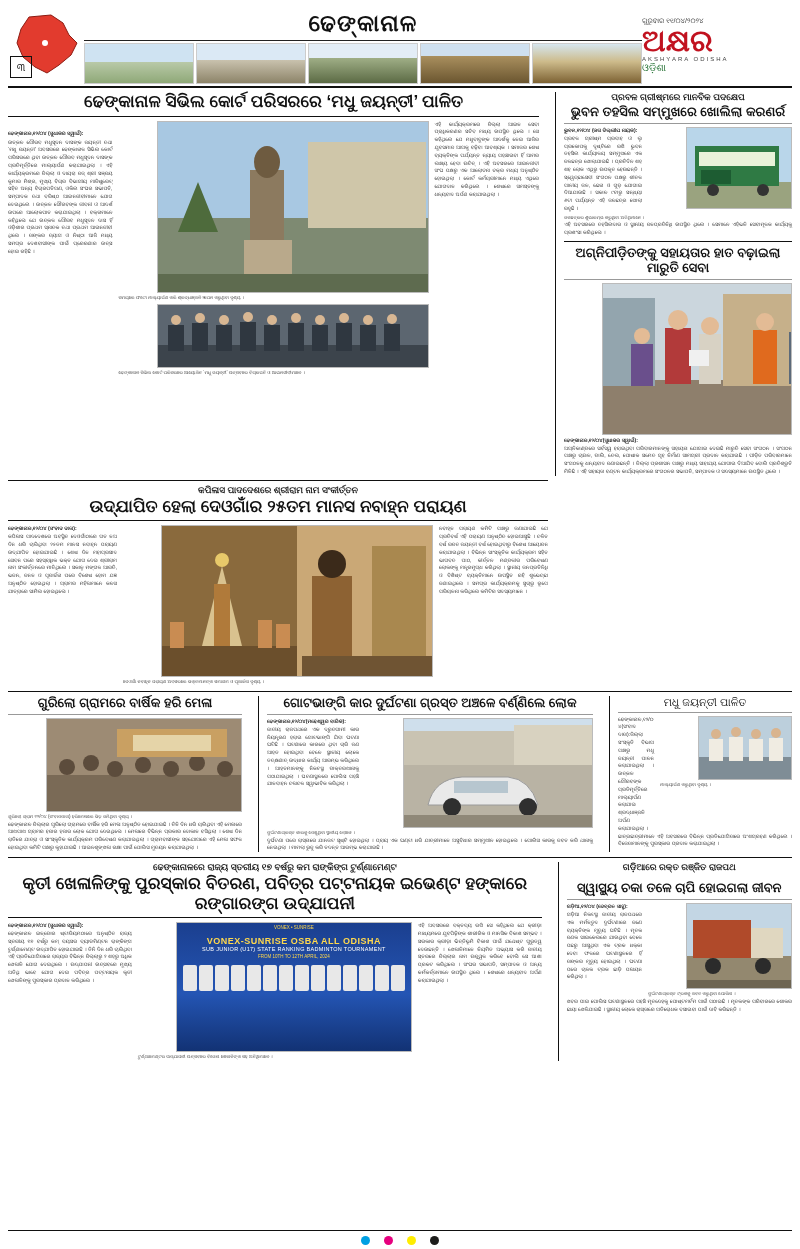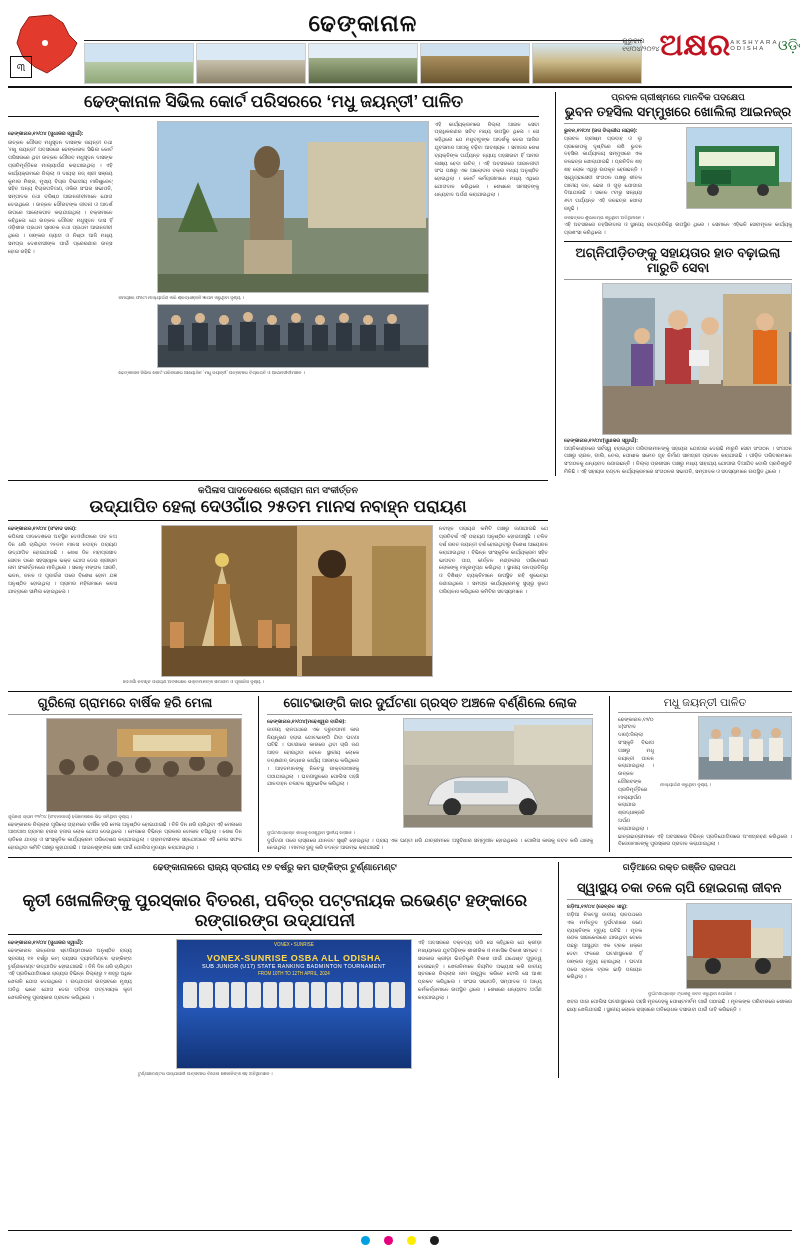--- a/index.html
+++ b/index.html
@@ -12,25 +12,25 @@
   .mh-center{flex:1;display:flex;flex-direction:column;}
   .mh-title{height:34px;display:flex;align-items:center;justify-content:center;border-bottom:1px solid #222;}
   .mh-title span{font-size:23px;font-weight:bold;letter-spacing:1px;color:#111;}
   .mh-photos{flex:1;display:flex;gap:2px;padding-top:2px;}
   .mh-photos .ph{flex:1;border:1px solid #ccc;}
   .ph1{background:linear-gradient(180deg,#cfe3f2 0%,#cfe3f2 45%,#b9c9a8 46%,#8fa978 100%);}
   .ph2{background:linear-gradient(180deg,#dbe9f5 0%,#dbe9f5 40%,#c9c2ae 41%,#8d8469 100%);}
   .ph3{background:linear-gradient(180deg,#e3edf6 0%,#e3edf6 35%,#9fae86 36%,#5c6b45 100%);}
   .ph4{background:linear-gradient(180deg,#cfe0ef 0%,#cfe0ef 30%,#a98f5e 31%,#6b5630 100%);}
   .ph5{background:linear-gradient(180deg,#d6e6ef 0%,#cdbb8b 45%,#7d6233 100%);}
-  .mh-right{width:150px;display:flex;align-items:center;justify-content:center;}
+  .mh-right{width:150px;display:flex;flex-direction:column;align-items:flex-start;justify-content:center;}
   .mh-date{font-size:7px;color:#333;margin-bottom:1px;}
   .mh-logo{font-size:30px;font-weight:bold;color:#c1121f;line-height:1;}
   .mh-logo-sub{font-size:6px;letter-spacing:2px;color:#444;}
-  .mh-logo-sub2{font-size:14px;color:#1a6b2a;}
+  .mh-logo-sub2{font-size:10px;color:#1a6b2a;}
   .folio{position:absolute;left:10px;top:56px;width:20px;height:20px;border:1px solid #111;display:flex;align-items:center;justify-content:center;font-size:11px;}
   
   .rule{border-top:1px solid #111;margin:4px 0;}
   .rule-thin{border-top:1px solid #999;margin:3px 0;}
   .hl{font-size:17px;font-weight:bold;text-align:center;line-height:1.15;color:#111;}
   .hl-sm{font-size:13px;font-weight:bold;text-align:center;line-height:1.15;}
   .hl-xs{font-size:11px;font-weight:normal;text-align:center;line-height:1.15;}
   .kicker{font-size:9px;font-weight:bold;text-align:center;color:#222;}
   .body{font-size:5.2px;line-height:1.5;text-align:justify;color:#222;word-break:break-word;hyphens:auto;}
   .cap{font-size:4.6px;line-height:1.45;text-align:justify;color:#333;}
@@ -153,21 +153,21 @@
           <div class="cap" style="margin-top:2px;">ଢେଙ୍କାନାଳ ସିଭିଲ କୋର୍ଟ ପରିସରରେ ଆୟୋଜିତ ‘ମଧୁ ଜୟନ୍ତୀ’ ଉତ୍ସବରେ ବିଚାରପତି ଓ ଆଇନଜୀବୀମାନେ ।</div>
         </div>
         <div class="col" style="max-width:126px;">
           <div class="body">ଏହି କାର୍ଯ୍ୟକ୍ରମରେ ଜିଲ୍ଲା ଆଇନ ସେବା ପ୍ରାଧିକରଣର ସଚିବ ମଧ୍ୟ ଉପସ୍ଥିତ ଥିଲେ । ସେ କହିଥିଲେ ଯେ ମଧୁବାବୁଙ୍କ ଆଦର୍ଶକୁ ନେଇ ଆଜିର ଯୁବସମାଜ ଆଗକୁ ବଢ଼ିବା ଆବଶ୍ୟକ । ସମାଜର ଶେଷ ବ୍ୟକ୍ତିଙ୍କ ପର୍ଯ୍ୟନ୍ତ ନ୍ୟାୟ ପହଞ୍ଚାଇବା ହିଁ ଆମର ଲକ୍ଷ୍ୟ ହେବା ଉଚିତ୍ । ଏହି ଅବସରରେ ଆଇନଜୀବୀ ସଂଘ ପକ୍ଷରୁ ଏକ ଆଲୋଚନା ଚକ୍ର ମଧ୍ୟ ଅନୁଷ୍ଠିତ ହୋଇଥିଲା । କୋର୍ଟ କର୍ମଚାରୀମାନେ ମଧ୍ୟ ଏଥିରେ ଯୋଗଦାନ କରିଥିଲେ । ଶେଷରେ ସମସ୍ତଙ୍କୁ ଧନ୍ୟବାଦ ଅର୍ପଣ କରାଯାଇଥିଲା ।</div>
         </div>
       </div>
     </div>
 
     <div class="right-rail vdiv" style="padding-left:8px;">
       <div class="kicker">ପ୍ରବଳ ଗ୍ରୀଷ୍ମରେ ମାନବିକ ପଦକ୍ଷେପ</div>
-      <div class="hl-sm" style="margin-top:2px;">ଭୁବନ ତହସିଲ ସମ୍ମୁଖରେ ଖୋଲିଲା ଆଇନଜ୍ର</div>
+      <div class="hl-sm" style="margin-top:2px;">ଭୁବନ ତହସିଲ ସମ୍ମୁଖରେ ଖୋଲିଲା କରଣର୍ର</div>
       <div class="rule-thin"></div>
       <div class="cols">
         <div class="col">
           <div class="body" style="font-weight:bold;">ଭୁବନ,୧୨/୦୪ (ଜଗ ଦିଲ୍ଲୀପ ନାୟକ):</div>
           <div class="body">ପ୍ରବଳ ଗ୍ରୀଷ୍ମ ପ୍ରବାହ ଓ ଲୁ ପ୍ରକୋପକୁ ଦୃଷ୍ଟିରେ ରଖି ଭୁବନ ତହସିଲ କାର୍ଯ୍ୟାଳୟ ସମ୍ମୁଖରେ ଏକ ଜଳଛତ୍ର ଖୋଲାଯାଇଛି । ପ୍ରତିଦିନ ଶହ ଶହ ଲୋକ ଏଥିରୁ ଉପକୃତ ହେଉଛନ୍ତି । ସ୍ୱେଚ୍ଛାସେବୀ ସଂଗଠନ ପକ୍ଷରୁ ଶୀତଳ ପାନୀୟ ଜଳ, ଛେନା ଓ ଗୁଡ଼ ଯୋଗାଇ ଦିଆଯାଉଛି । ସକାଳ ୯ଟାରୁ ସନ୍ଧ୍ୟା ୬ଟା ପର୍ଯ୍ୟନ୍ତ ଏହି ଜଳଛତ୍ର ଖୋଲା ରହୁଛି ।</div>
         </div>
         <div class="col" style="flex:0 0 104px;">
           <div class="photo p-bus" style="height:80px;">
             <svg viewBox="0 0 104 80" width="104" height="80" xmlns="http://www.w3.org/2000/svg">
               <rect width="104" height="80" fill="#b9d6ea"></rect>
@@ -341,21 +341,21 @@
         </div>
       </div>
       <div class="body">ଛାତ୍ରଛାତ୍ରୀମାନେ ଏହି ଅବସରରେ ବିଭିନ୍ନ ପ୍ରତିଯୋଗିତାରେ ଅଂଶଗ୍ରହଣ କରିଥିଲେ । ବିଜେତାମାନଙ୍କୁ ପୁରସ୍କାର ପ୍ରଦାନ କରାଯାଇଥିଲା ।</div>
     </div>
   </div>
 
   <div class="rule" style="margin-top:5px;"></div>
   <div class="sec">
     <div style="width:540px;">
       <div class="kicker">ଢେଙ୍କାନାଳରେ ରାଜ୍ୟ ସ୍ତରୀୟ ୧୭ ବର୍ଷରୁ କମ ରାଙ୍କିଙ୍ଗ ଟୁର୍ଣ୍ଣାମେଣ୍ଟ</div>
-      <div class="hl" style="margin-top:18px;">କୃତୀ ଖେଳାଳିଙ୍କୁ ପୁରସ୍କାର ବିତରଣ, ପବିତ୍ର ପଟ୍ଟନାୟକ ଇଭେଣ୍ଟ ହଙ୍କାରେ ରଙ୍ଗାରଙ୍ଗ ଉଦ୍‌ଯାପନୀ</div>
+      <div class="hl" style="margin-top:1px;">କୃତୀ ଖେଳାଳିଙ୍କୁ ପୁରସ୍କାର ବିତରଣ, ପବିତ୍ର ପଟ୍ଟନାୟକ ଇଭେଣ୍ଟ ହଙ୍କାରେ ରଙ୍ଗାରଙ୍ଗ ଉଦ୍‌ଯାପନୀ</div>
       <div class="rule"></div>
       <div class="cols" style="margin-top:3px;">
         <div class="col" style="max-width:126px;">
           <div class="body" style="font-weight:bold;">ଢେଙ୍କାନାଳ,୧୨/୦୪ (ସୁଧାକର ସ୍ୱାଇଁ):</div>
           <div class="body">ଢେଙ୍କାନାଳ ଇନ୍ଡୋର ଷ୍ଟାଡିୟମଠାରେ ଅନୁଷ୍ଠିତ ରାଜ୍ୟ ସ୍ତରୀୟ ୧୭ ବର୍ଷରୁ କମ୍ ବୟସର ବ୍ୟାଡମିଣ୍ଟନ ରାଙ୍କିଙ୍ଗ ଟୁର୍ଣ୍ଣାମେଣ୍ଟ ଉଦ୍‌ଯାପିତ ହୋଇଯାଇଛି । ତିନି ଦିନ ଧରି ଚାଲିଥିବା ଏହି ପ୍ରତିଯୋଗିତାରେ ରାଜ୍ୟର ବିଭିନ୍ନ ଜିଲ୍ଲାରୁ ୨ ଶହରୁ ଅଧିକ ଖେଳାଳି ଯୋଗ ଦେଇଥିଲେ । ଉଦ୍‌ଯାପନୀ ଉତ୍ସବରେ ମୁଖ୍ୟ ଅତିଥି ଭାବେ ଯୋଗ ଦେଇ ପବିତ୍ର ପଟ୍ଟନାୟକ କୃତୀ ଖେଳାଳିଙ୍କୁ ପୁରସ୍କାର ପ୍ରଦାନ କରିଥିଲେ ।</div>
         </div>
         <div class="col" style="flex:0 0 250px;">
           <div class="photo p-badm banner" style="height:128px;">
             <div class="b3">VONEX • SUNRISE</div>
             <div class="b1">VONEX-SUNRISE OSBA ALL ODISHA</div>

